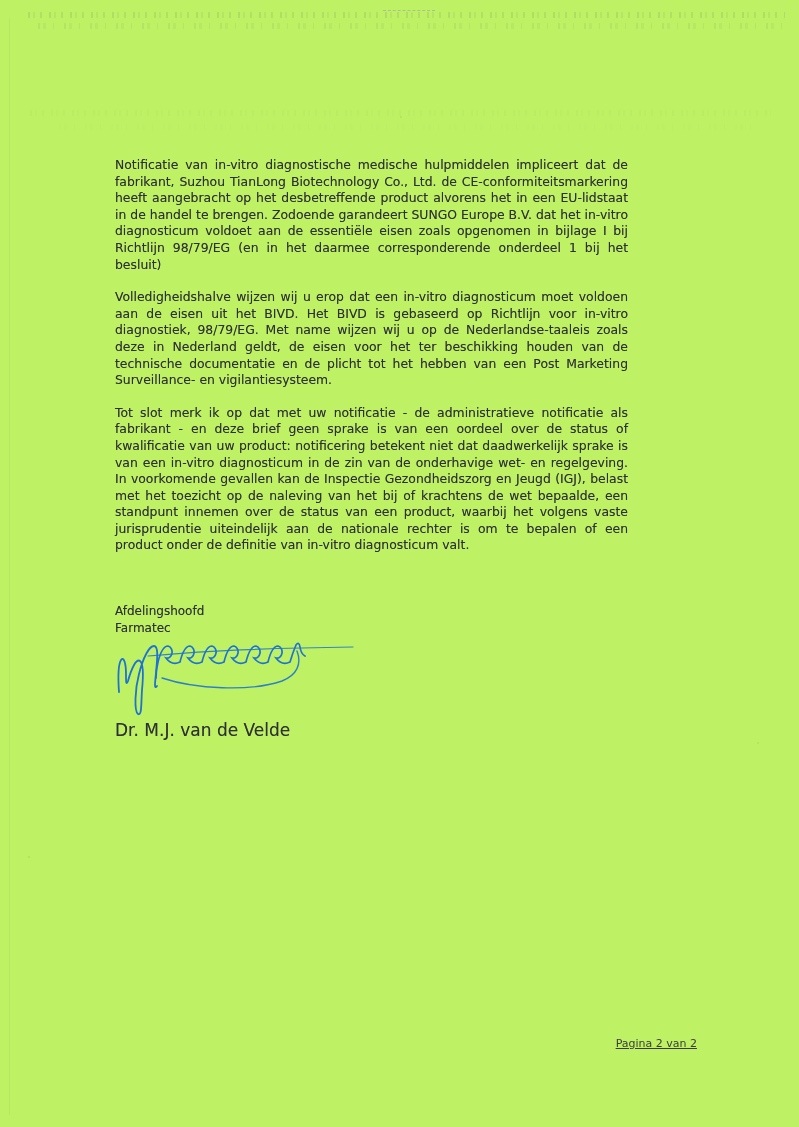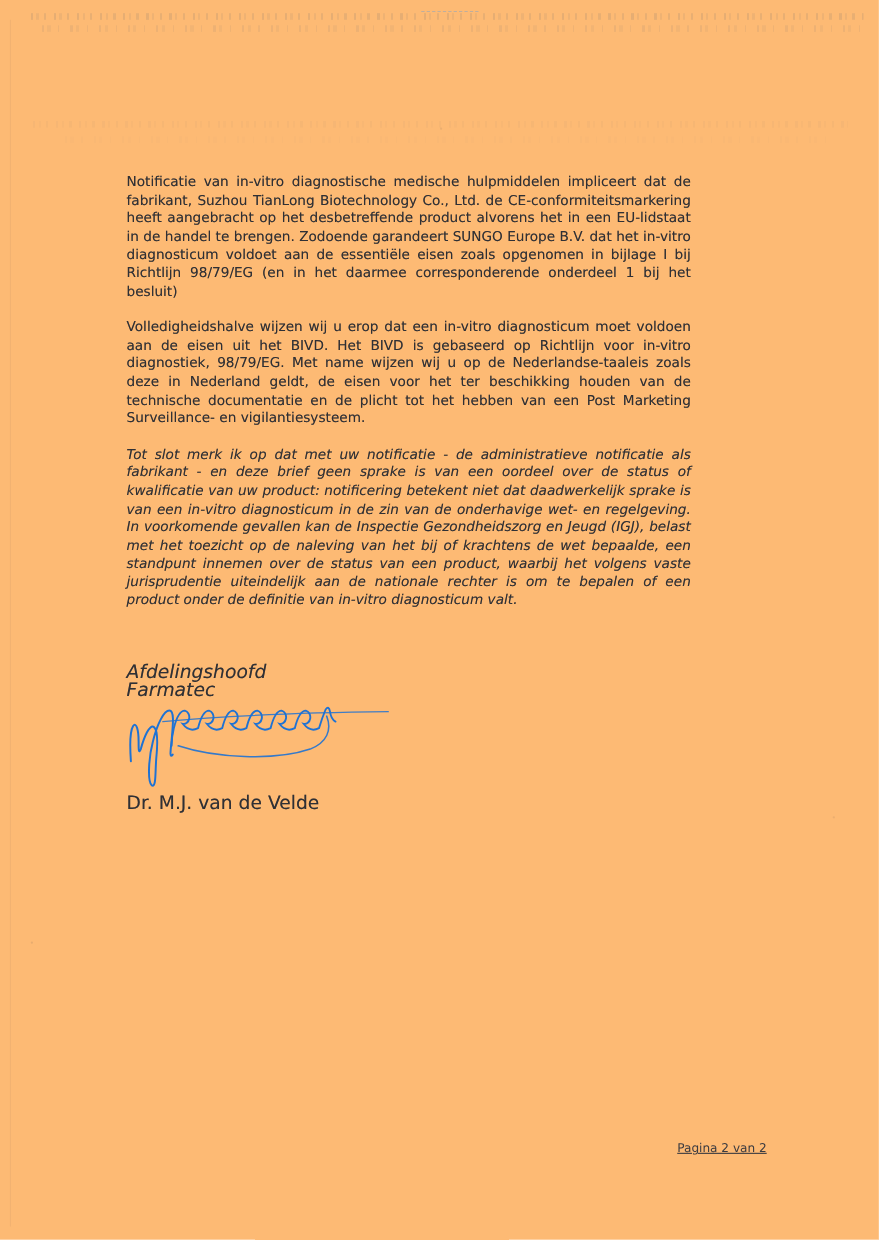--- a/index.html
+++ b/index.html
@@ -4,21 +4,21 @@
 <style>
   html, body { margin: 0; padding: 0; }
   body {
     width: 799px; height: 1127px;
     position: relative;
     background: #fefefe;
     font-family: "DejaVu Sans", "Liberation Sans", sans-serif;
     color: #2f3035;
     overflow: hidden;
   }
-  .page { position: absolute; inset: 0; background: #fdba74; }
+  .page { position: absolute; inset: 0; background: #bef264; }
 
   
   .edge-left {
     position: absolute; left: 9px; top: 18px; bottom: 12px; width: 1px;
     background: rgba(60,60,70,0.055);
   }
 
   
   .noise { position: absolute; filter: blur(0.6px); pointer-events: none; }
   .noise-a {
@@ -52,32 +52,31 @@
     border-radius: 50%; background: rgba(70,70,80,.12);
     box-shadow: 729px -114px 0 rgba(70,70,80,.10), 372px -740px 0 rgba(70,70,80,.10);
   }
 
   .letter-body {
     position: absolute; left: 115px; top: 157px; width: 513px;
     font-size: 12.4px; line-height: 16.6px; text-align: justify;
     text-shadow: 0 0 .4px rgba(45,45,50,.45);
   }
   .para { margin: 0 0 16px 0; }
-  .para.italic { font-style: italic; }
+  .para.italic { }
 
   .closing-1 {
     position: absolute; left: 115px; top: 551px;
     font-size: 12.4px; line-height: 18px;
     text-shadow: 0 0 .4px rgba(45,45,50,.45);
   }
   .closing-2 {
     position: absolute; left: 115px; top: 603px;
-    font-size: 17px; line-height: 17px;
+    font-size: 12px; line-height: 17px;
     text-shadow: 0 0 .4px rgba(45,45,50,.45);
-    font-style: italic;
   }
   .signature-svg { position: absolute; left: 110px; top: 628px; }
   .signer {
     position: absolute; left: 115px; top: 720px; font-size: 17px;
     text-shadow: 0 0 .4px rgba(45,45,50,.45);
   }
   .footer {
     position: absolute; top: 1037px; right: 102px;
     font-size: 11px; color: #3b3b40; text-decoration: underline;
   }

